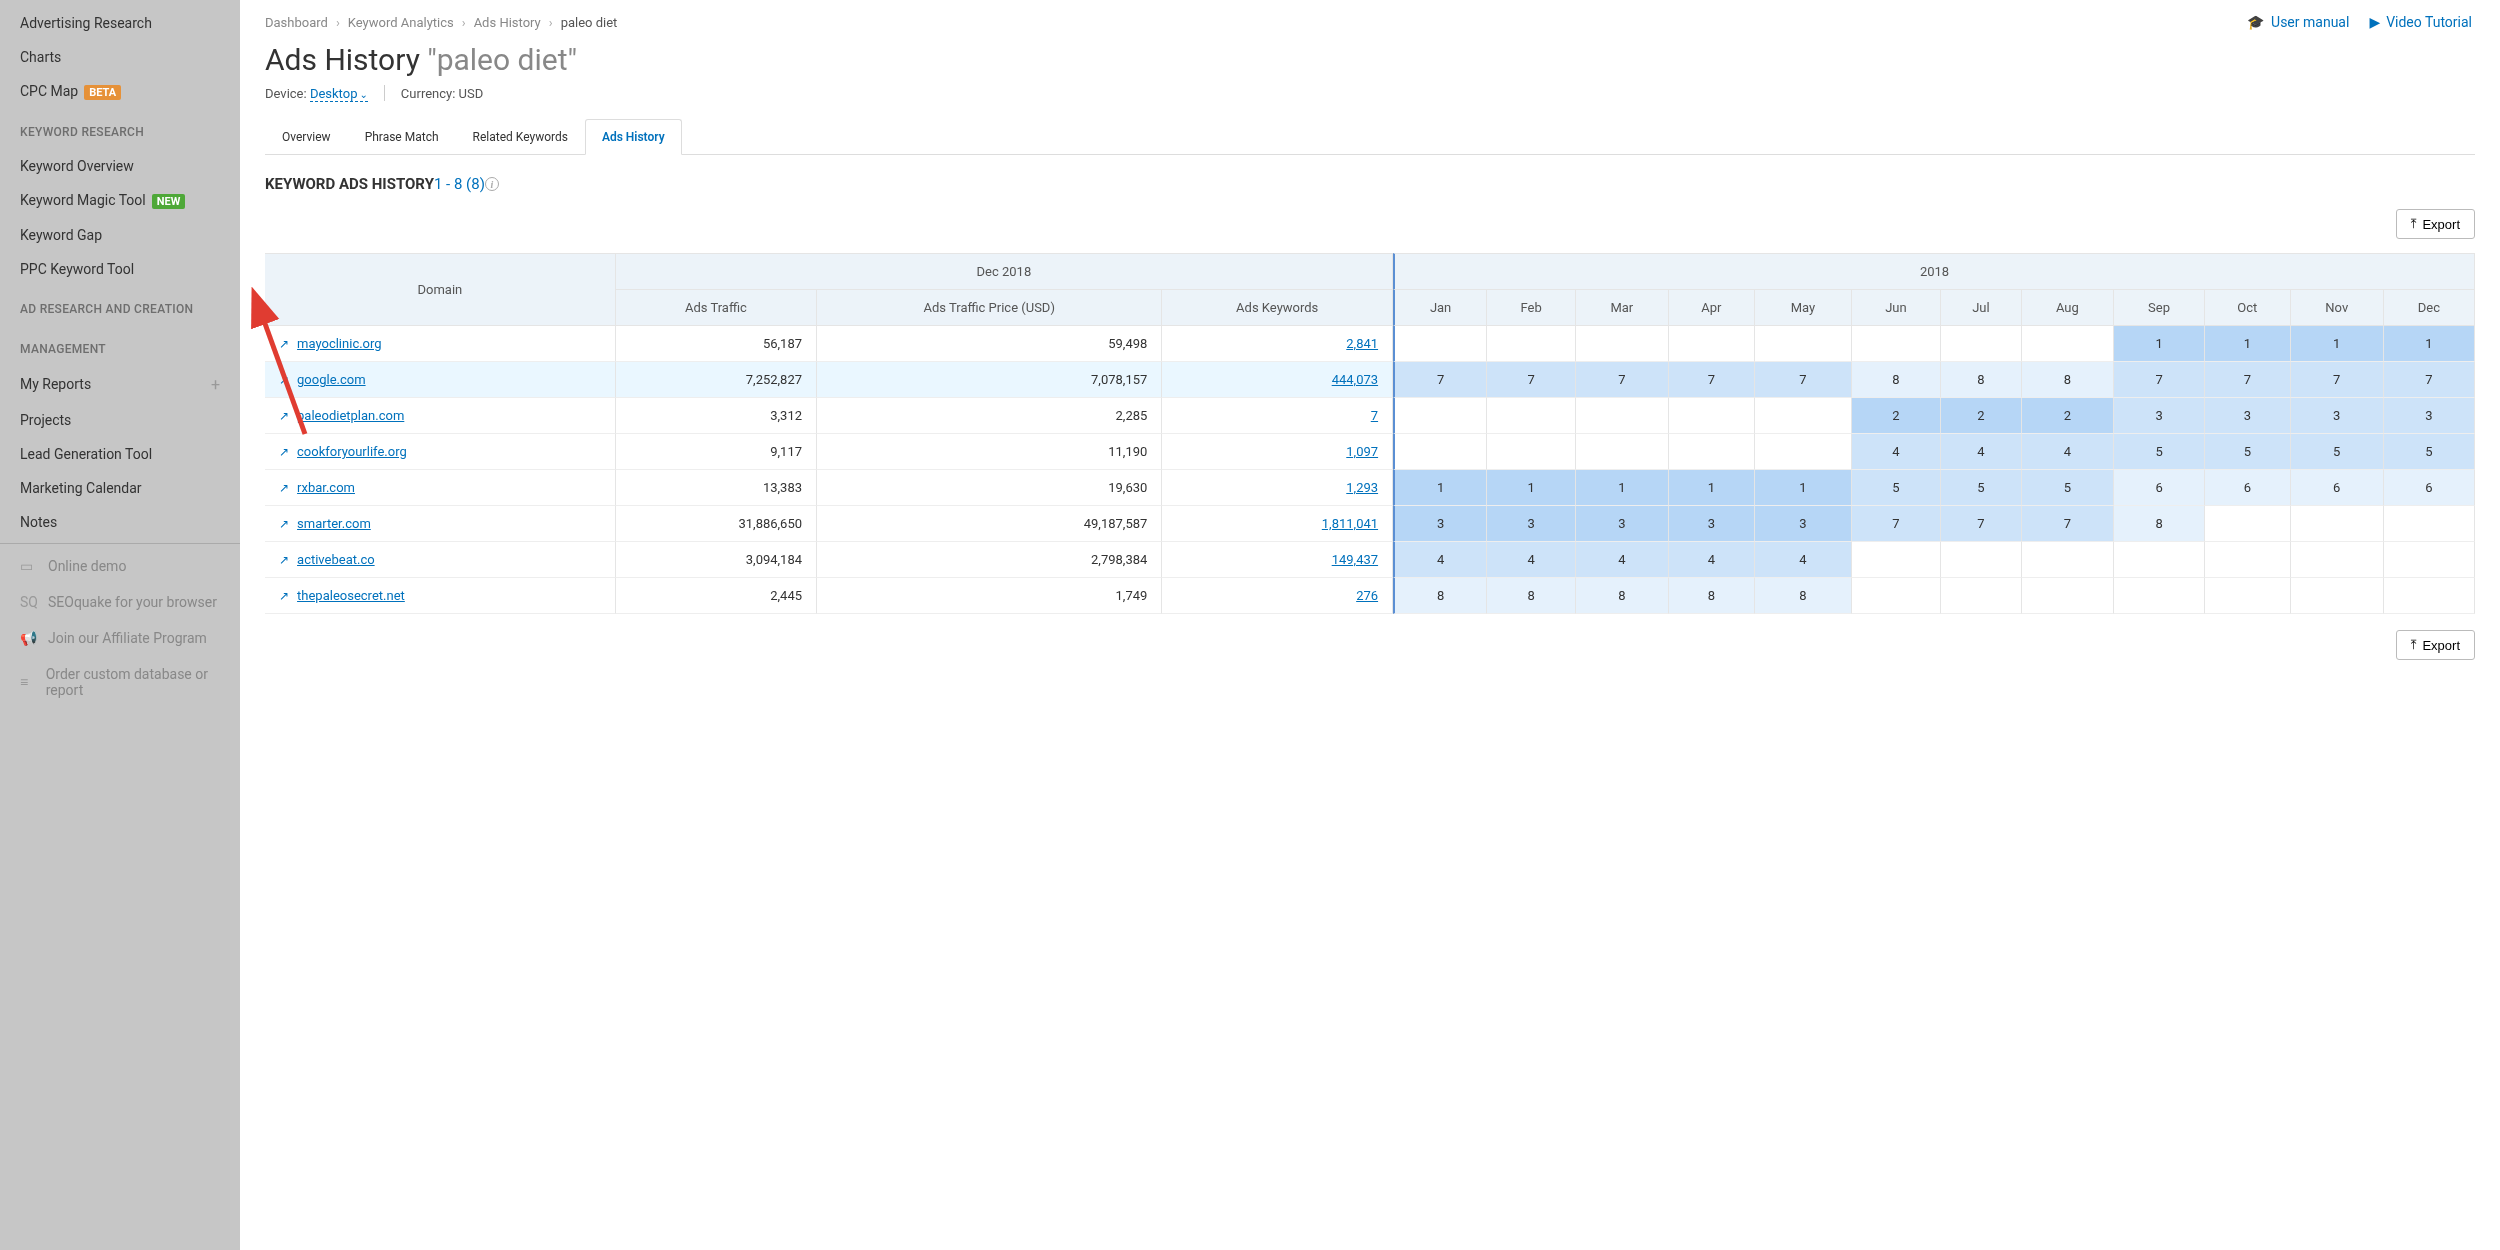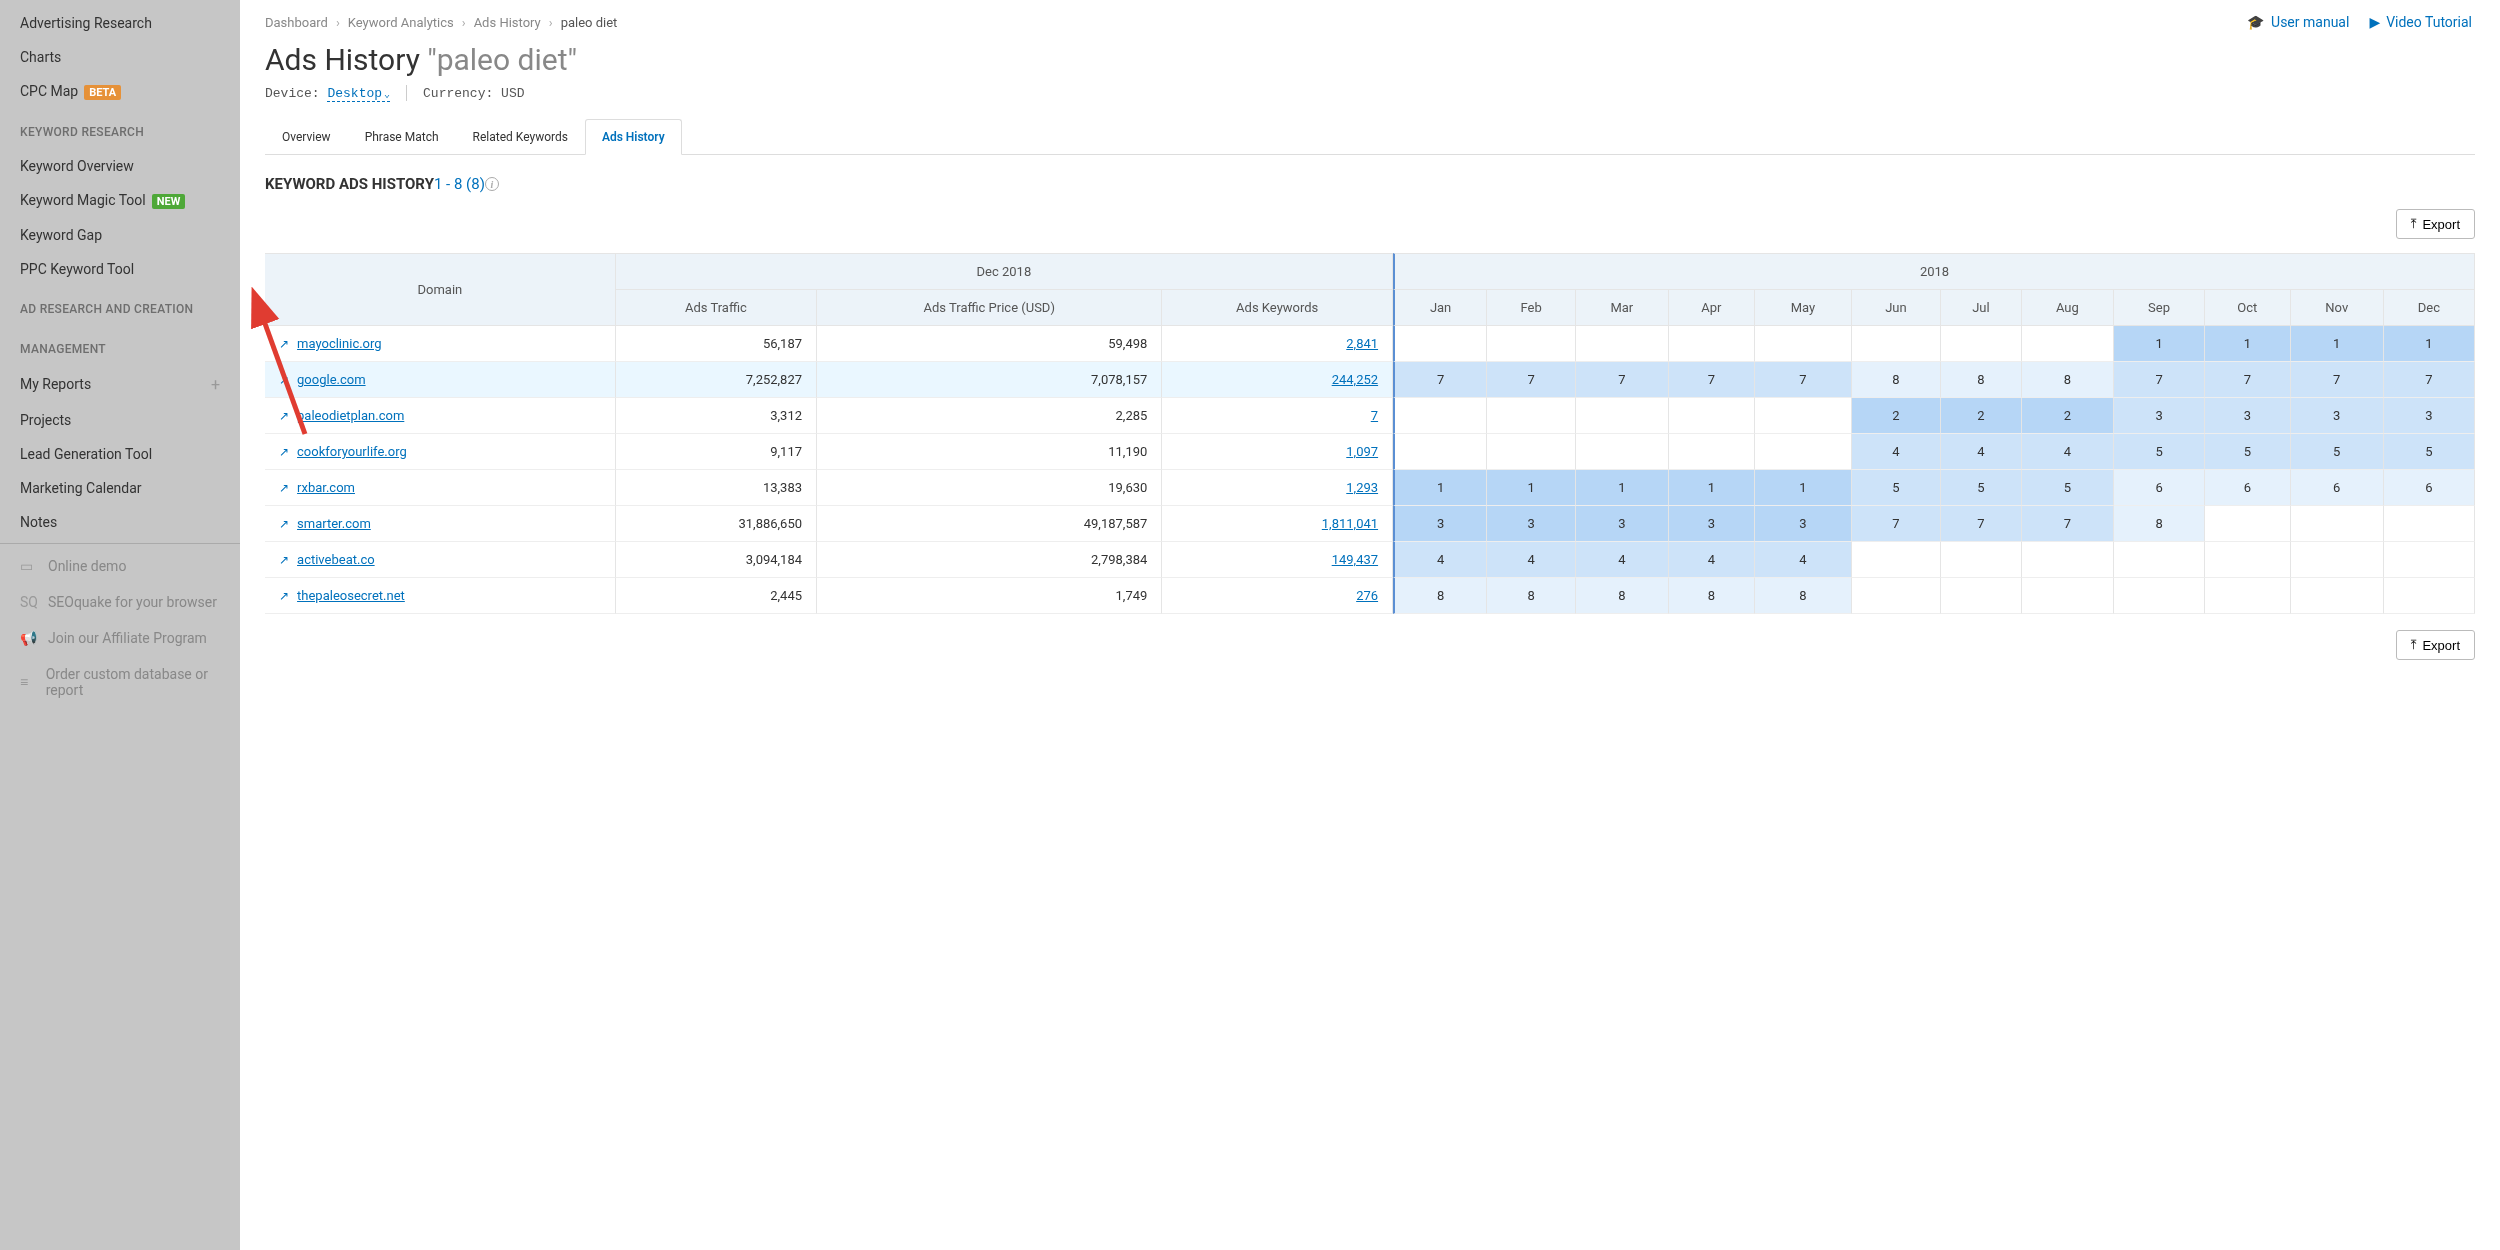--- a/index.html
+++ b/index.html
@@ -94,21 +94,20 @@
       font-weight: 400;
     }
     .page-title .keyword { color: #888; }
     .subheader {
       font-size: 13px;
       color: #555;
       display: flex;
       align-items: center;
       gap: 16px;
       margin-bottom: 18px;
-      font-family: Liberation Mono, monospace;
     }
     .subheader .label { color: #555; }
     .subheader .value-link { color: #0071bc; border-bottom: 1px dashed #0071bc; cursor: pointer; }
     .subheader .sep-vert { width: 1px; height: 16px; background: #ccc; }
     .dropdown-caret { color: #0071bc; font-size: 10px; margin-left: 2px; }
     
     .tabs {
       display: flex;
       border-bottom: 1px solid #ddd;
       margin-bottom: 20px;
@@ -392,21 +391,21 @@
             <td class="month-cell"></td>
             <td class="month-cell dk">1</td>
             <td class="month-cell dk">1</td>
             <td class="month-cell dk">1</td>
             <td class="month-cell dk">1</td>
           </tr>
           <tr class="highlight-row">
             <td class="domain-cell"><span class="ext-icon">↗</span><a class="domain-link">google.com</a></td>
             <td class="num">7,252,827</td>
             <td class="num">7,078,157</td>
-            <td class="num"><a class="kw-link">244,252</a></td>
+            <td class="num"><a class="kw-link">444,073</a></td>
             <td class="month-cell md year-divider-left">7</td>
             <td class="month-cell md">7</td>
             <td class="month-cell md">7</td>
             <td class="month-cell md">7</td>
             <td class="month-cell md">7</td>
             <td class="month-cell lt">8</td>
             <td class="month-cell lt">8</td>
             <td class="month-cell lt">8</td>
             <td class="month-cell md">7</td>
             <td class="month-cell md">7</td>

